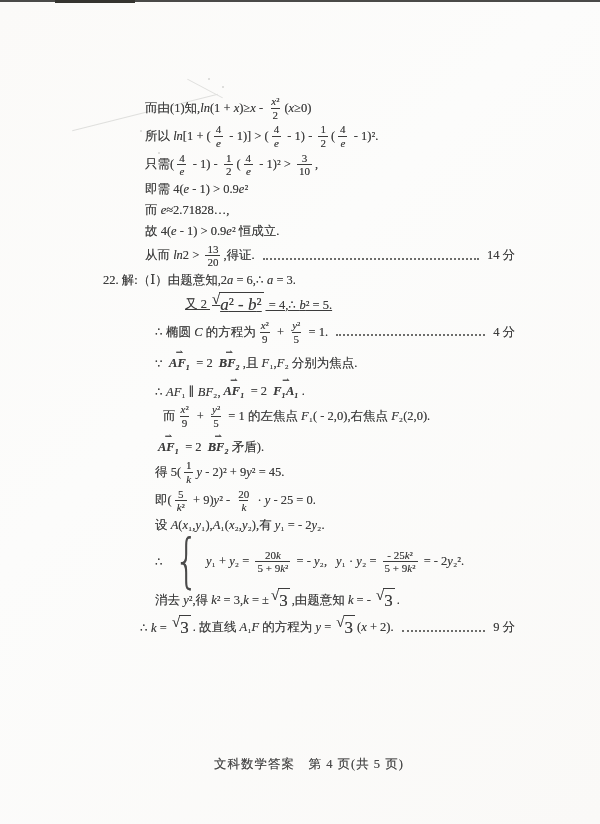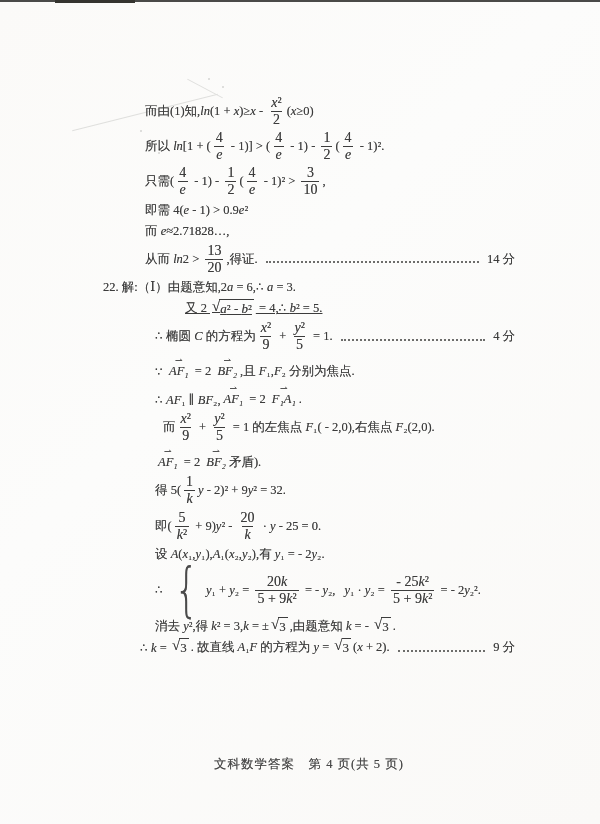--- a/index.html
+++ b/index.html
@@ -19,26 +19,26 @@
   .d1{top:78px;left:208px;} .d2{top:86px;left:222px;} .d3{top:130px;left:140px;} .d4{top:152px;left:158px;}
   .content{position:absolute;top:95px;left:0;width:515px;}
   .line{display:flex;align-items:center;white-space:nowrap;min-height:19px;margin-bottom:2px;}
   .line.has-vec{padding-top:7px;}
   .ind0{margin-left:145px;} .ind1{margin-left:103px;} .ind2{margin-left:185px;text-decoration:underline;}
   .ind3{margin-left:155px;} .ind4{margin-left:127px;} .ind5{margin-left:163px;}
   .ind6{margin-left:140px;}
   .tx{white-space:pre;}
   i{font-family:"Liberation Serif","DejaVu Serif",serif;}
   .frac{display:inline-flex;flex-direction:column;align-items:center;vertical-align:middle;margin:0 3px;line-height:1.15;}
-  .frac .num,.frac .den{font-size:14px;padding:0 2px;text-align:right;}
+  .frac .num,.frac .den{font-size:11px;padding:0 2px;text-align:right;}
   .frac .den{border-top:1px solid #3c3c3c;}
   .sqrt{display:inline-flex;align-items:flex-start;margin:0 2px;}
   .radical{font-size:15px;line-height:1.05;}
-  .radicand{border-top:1px solid #3c3c3c;font-size:13px;padding:0 2px 0 1px;margin-left:-1px;line-height:1.4;}
-  .vec{position:relative;display:inline-block;font-style:italic;margin:0 3px;}
+  .radicand{border-top:1px solid #3c3c3c;font-size:17px;padding:0 2px 0 1px;margin-left:-1px;line-height:1.4;}
+  .vec{position:relative;display:inline-block;font-style:italic;margin:0 3px;font-weight:bold;}
   .vec::before{content:"⇀";position:absolute;top:-9px;left:50%;transform:translateX(-50%);font-size:9px;font-style:normal;}
   .leader{flex:1 1 auto;min-width:28px;height:0;border-bottom:2px dotted #6d6d6b;margin:0 8px;align-self:center;transform:translateY(3px);}
   .score{white-space:nowrap;}
   .cases{display:inline-flex;align-items:center;margin-left:2px;}
   .brace{font-size:58px;font-weight:100;line-height:0.85;transform:scaleX(0.65);margin-right:1px;font-family:"DejaVu Sans","Liberation Sans",sans-serif;color:#4a4a4a;}
   .cases-col{display:inline-flex;flex-direction:row;gap:9px;}
   .case-row{display:flex;align-items:center;white-space:nowrap;}
   .footer{position:absolute;top:756px;left:103px;width:412px;text-align:center;font-size:12.5px;color:#474747;letter-spacing:1px;}
 </style>
 </head>
@@ -109,20 +109,23 @@
         </span>
         <span class="tx"><span>,</span></span>
       </div>
       <div class="line ind0">
         <span class="tx"><span>即需 4(</span><i>e</i><span> - 1) &gt; 0.9</span><i>e</i><span>²</span></span>
       </div>
       <div class="line ind0">
         <span class="tx"><span>而 </span><i>e</i><span>≈2.71828…,</span></span>
       </div>
       <div class="line ind0">
+        <span class="tx"><span>故 4(</span><i>e</i><span> - 1) &gt; 0.9</span><i>e</i><span>² 恒成立.</span></span>
+      </div>
+      <div class="line ind0">
         <span class="tx"><span>从而 </span><i>ln</i><span>2 &gt; </span></span>
         <span class="frac">
           <span class="num"><span>13</span></span>
           <span class="den"><span>20</span></span>
         </span>
         <span class="tx"><span>,得证.</span></span>
         <span class="leader"></span>
         <span class="score">14 分</span>
       </div>
       <div class="line ind1">
@@ -183,21 +186,21 @@
         <span class="tx"><span> = 2 </span></span>
         <span class="vec">BF₂</span>
         <span class="tx"><span>矛盾).</span></span>
       </div>
       <div class="line ind3">
         <span class="tx"><span>得 5(</span></span>
         <span class="frac">
           <span class="num"><span>1</span></span>
           <span class="den"><i>k</i></span>
         </span>
-        <span class="tx"><i>y</i><span> - 2)² + 9</span><i>y</i><span>² = 32.</span></span>
+        <span class="tx"><i>y</i><span> - 2)² + 9</span><i>y</i><span>² = 45.</span></span>
       </div>
       <div class="line ind3">
         <span class="tx"><span>即(</span></span>
         <span class="frac">
           <span class="num"><span>5</span></span>
           <span class="den"><i>k</i><span>²</span></span>
         </span>
         <span class="tx"><span> + 9)</span><i>y</i><span>² - </span></span>
         <span class="frac">
           <span class="num"><span>20</span></span>

